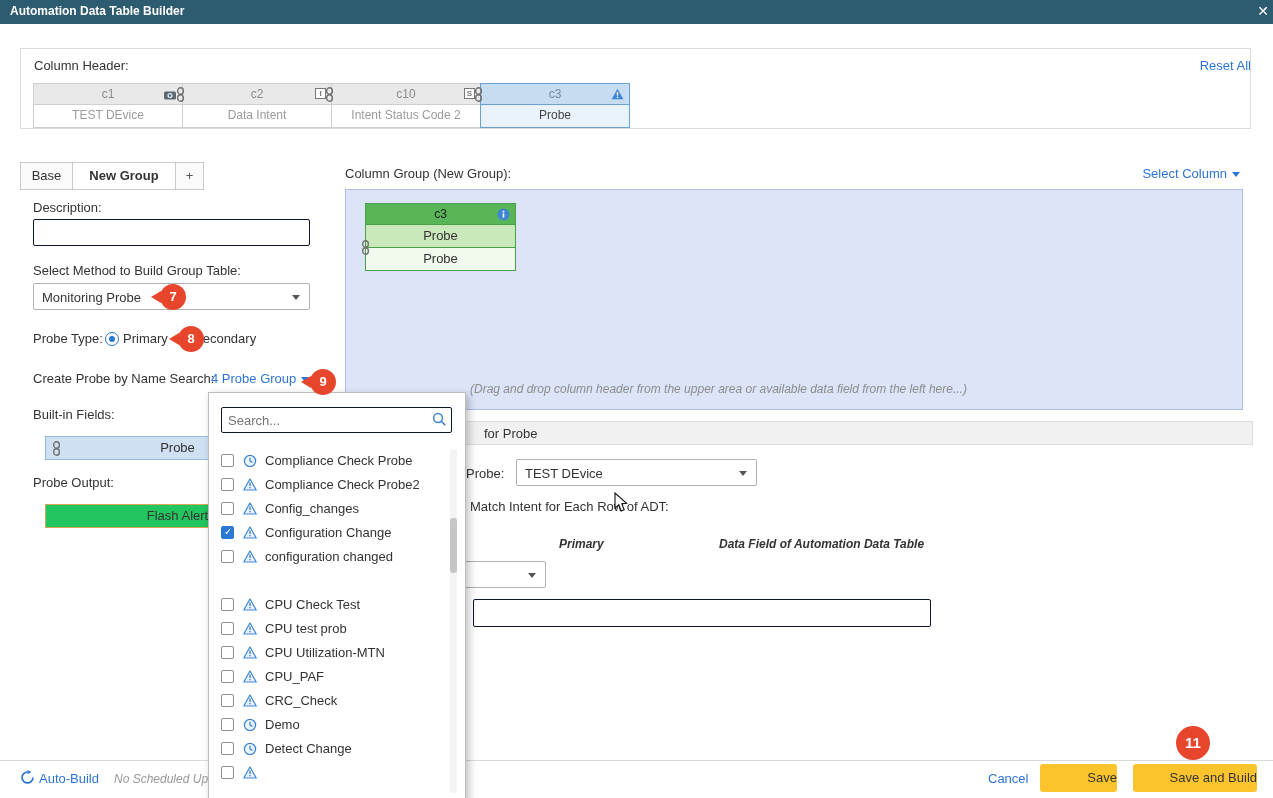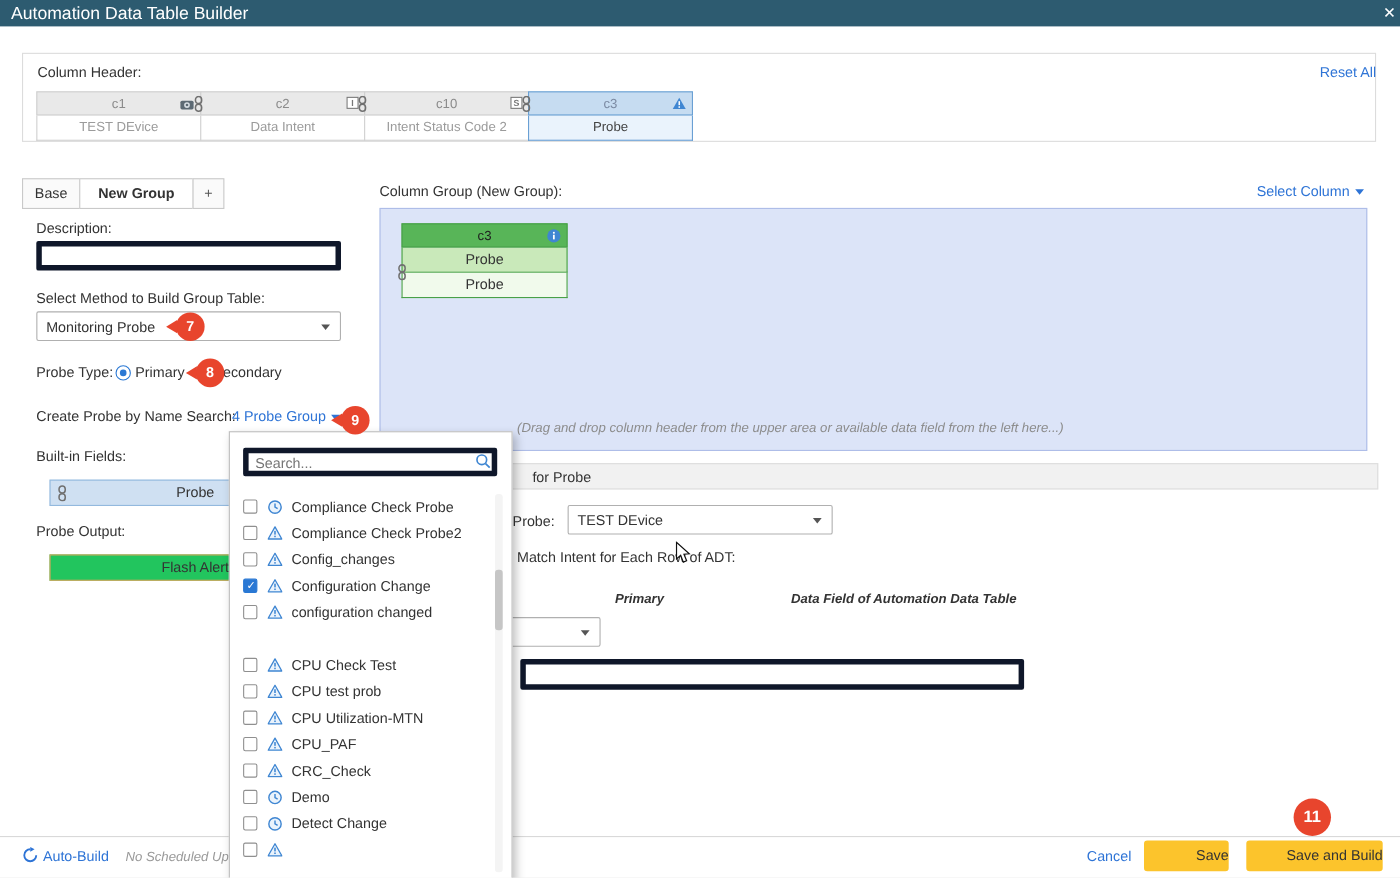--- a/index.html
+++ b/index.html
@@ -1,30 +1,30 @@
 <!DOCTYPE html>
 <html><head>
 <meta charset="utf-8">
 <style>
 *{margin:0;padding:0;box-sizing:border-box}
 body{font-family:"Liberation Sans",sans-serif;background:#e6e6e6}
 .app{position:relative;width:1273px;height:798px;background:#fff;overflow:hidden;font-size:13px;color:#333}
 
 
 .titlebar{position:absolute;left:0;top:0;width:100%;height:24px;background:#2d5b70;color:#fff;z-index:10}
-.titlebar .title{position:absolute;left:10px;top:4px;font-size:16px;font-weight:normal}
+.titlebar .title{position:absolute;left:10px;top:4px;font-size:12px;font-weight:bold}
 .titlebar .close{position:absolute;right:4px;top:3px;font-size:14px;cursor:pointer}
 
 .link{color:#2e74d6;cursor:pointer;text-decoration:none}
 .chev{display:inline-block;width:0;height:0;border-left:4px solid transparent;border-right:4px solid transparent;border-top:5px solid currentColor;vertical-align:middle;margin-left:5px}
 .lbl{position:absolute;white-space:nowrap}
 .selectbox{position:absolute;background:#fff;border:1px solid #b0b0b0;border-radius:2px;cursor:pointer}
 .selectbox .val{position:absolute;left:8px;top:50%;transform:translateY(-50%);white-space:nowrap}
 .selectbox .schev{position:absolute;right:9px;top:50%;margin-top:-2px;width:0;height:0;border-left:4px solid transparent;border-right:4px solid transparent;border-top:5px solid #555}
-input.txt{position:absolute;border:5px solid #0f172a;border-radius:2px;font:13px "Liberation Sans",sans-serif;padding:0 6px;color:#0f172a;background:#fff}
+input.txt{position:absolute;border:1px solid #0f172a;border-radius:2px;font:13px "Liberation Sans",sans-serif;padding:0 6px;color:#0f172a;background:#fff}
 
 
 .ch-panel{position:absolute;left:20px;top:48px;width:1231px;height:81px;border:1px solid #dcdcdc}
 .ch-label{left:34px;top:58px}
 .reset-all{position:absolute;right:22px;top:58px}
 .ch-col{position:absolute;top:83px;width:150px;height:45px}
 .ch-c1{left:33px}.ch-c2{left:182px}.ch-c3{left:331px}.ch-c4{left:480px}
 .ch-col .hd{position:relative;height:22px;background:#e9e9e9;border:1px solid #cfcfcf;color:#8b8b8b;font-size:12px;text-align:center;line-height:20px}
 .ch-col .nm{height:23px;background:#fff;border:1px solid #cfcfcf;border-top:none;color:#9b9b9b;font-size:12px;text-align:center;line-height:21px;overflow:hidden;white-space:nowrap}
 .ch-col.sel .hd{background:#c6dcf1;border-color:#6aa0d4;color:#7b8aa2}

